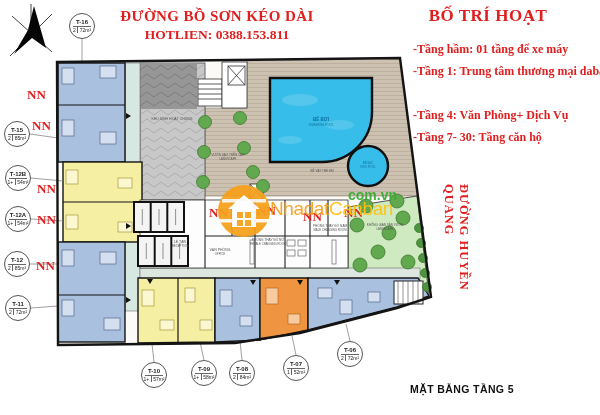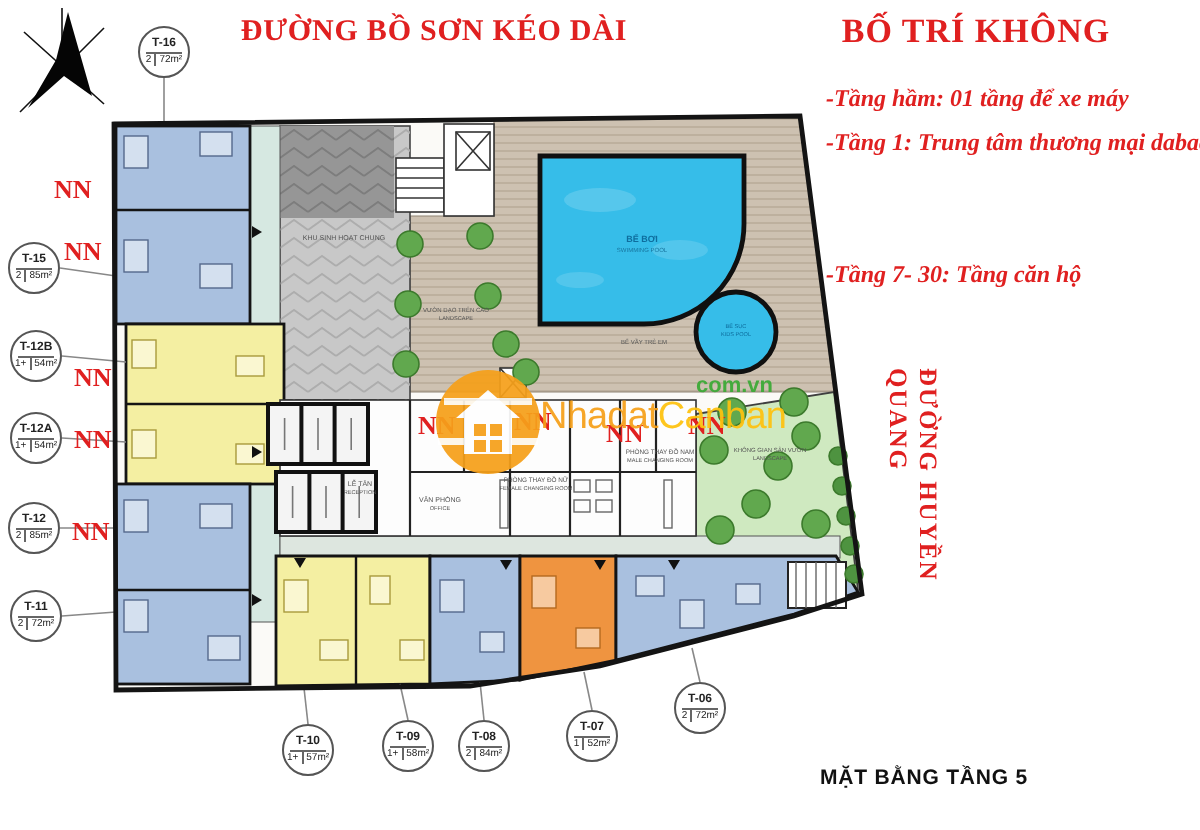--- a/index.html
+++ b/index.html
@@ -4,41 +4,41 @@
 <style>
   html,body{margin:0;padding:0;background:#fff;}
   .stage{position:relative;width:600px;height:415px;background:#fff;overflow:hidden;
          font-family:"Liberation Sans",sans-serif;}
   .redserif{font-family:"Liberation Serif",serif;color:var(--c-red);font-weight:bold;}
   .abs{position:absolute;}
   #plan-svg{position:absolute;left:0;top:0;z-index:1;}
   .title1{left:102px;top:8px;width:230px;text-align:center;font-size:15px;letter-spacing:.4px;z-index:2;}
   .title2{left:102px;top:27px;width:230px;text-align:center;font-size:13.5px;z-index:2;}
   .legend-title{left:408px;top:6px;width:160px;text-align:center;font-size:17px;letter-spacing:.5px;z-index:2;}
-  .legend-item{left:413px;font-size:12px;z-index:2;white-space:nowrap;font-style:italic;}
+  .legend-item{left:413px;font-size:12px;z-index:2;white-space:nowrap;}
   .street-right{left:441px;top:184px;height:150px;writing-mode:vertical-rl;
     font-size:12.5px;letter-spacing:1px;z-index:2;}
   .caption{left:366px;top:383px;font-size:10.5px;font-weight:bold;color:#111;
     letter-spacing:.4px;z-index:2;padding-left:44px;}
   .nn{position:absolute;font-family:"Liberation Serif",serif;color:var(--c-red);
     font-weight:bold;font-size:13px;z-index:3;line-height:13px;}
   .badge{position:absolute;width:26px;height:26px;border:1px solid #555;border-radius:50%;
     background:#fff;display:flex;flex-direction:column;align-items:center;justify-content:center;
     z-index:4;box-sizing:border-box;}
   .badge .bid{font-size:6px;font-weight:bold;line-height:7px;border-bottom:1px solid #666;
     width:78%;text-align:center;color:#222;}
   .badge .brow{display:flex;align-items:center;font-size:5px;line-height:7px;color:#222;}
   .badge .sep{width:0;height:6px;border-left:1px solid #666;margin:0 1.5px;}
   .wm{left:218px;top:182px;width:180px;height:58px;z-index:6;opacity:.93;}
   .wm-circle{position:absolute;left:0;top:3px;width:52px;height:52px;}
   .wm-text{position:absolute;left:52px;top:16px;font-size:19px;font-weight:normal;
     letter-spacing:-.4px;white-space:nowrap;}
   .wm-p1{color:var(--c-wmo);}
   .wm-p2{color:var(--c-wmy);}
-  .wm-dom{position:absolute;left:130px;top:5px;font-size:11px;font-weight:bold;color:var(--c-wmg);}
+  .wm-dom{position:absolute;left:130px;top:5px;font-size:14px;font-weight:bold;color:var(--c-wmg);}
   .compass{left:4px;top:2px;z-index:2;}
   text{font-family:"Liberation Sans",sans-serif;fill:#555;}
   .t28{font-size:2.8px;} .t3{font-size:3px;} .t32{font-size:3.2px;}
   .t35{font-size:3.5px;} .pool-t{fill:#0e6e9e;font-weight:bold;font-size:4.5px;}
   .pool-s{fill:#17759f;font-size:3px;}
 </style>
 </head>
 <body>
 
 <div class="stage">
@@ -246,23 +246,25 @@
   </svg>
 
   <svg class="abs compass" width="54" height="60" viewBox="0 0 54 60">
     <line x1="8" y1="14" x2="48" y2="50" stroke="#111" stroke-width=".8"></line>
     <line x1="48" y1="12" x2="6" y2="54" stroke="#111" stroke-width=".8"></line>
     <line x1="27" y1="2" x2="27" y2="26" stroke="#111" stroke-width=".8"></line>
     <polygon points="30,4 42,46 28,36 10,52 24,28" fill="#050505"></polygon>
   </svg>
 
   <div class="abs redserif title1">ĐƯỜNG BỒ SƠN KÉO DÀI</div>
-  <div class="abs redserif legend-title">BỐ TRÍ KHÔNG</div>
+  <div class="abs redserif title2">HOTLIEN: 0388.153.811</div>
+  <div class="abs redserif legend-title">BỐ TRÍ HOẠT</div>
   <div class="abs redserif legend-item" style="top:42px">-Tầng hầm: 01 tầng để xe máy</div>
   <div class="abs redserif legend-item" style="top:64px">-Tầng 1: Trung tâm thương mại dabaco</div>
+  <div class="abs redserif legend-item" style="top:108px">-Tầng 4: Văn Phòng+ Dịch Vụ</div>
   <div class="abs redserif legend-item" style="top:130px">-Tầng 7- 30: Tầng căn hộ</div>
   <div class="abs redserif street-right">ĐƯỜNG HUYỀN QUANG</div>
   <div class="abs caption">MẶT BẰNG TẦNG 5</div>
 
   <div class="abs wm">
     <svg class="wm-circle" width="52" height="52" viewBox="0 0 52 52">
       <circle cx="26" cy="26" r="26" fill="var(--c-wmo)"></circle>
       <rect x="4" y="14" width="44" height="3.5" fill="#fff" opacity=".9"></rect>
       <rect x="1" y="34" width="50" height="3.5" fill="#fff" opacity=".9"></rect>
       <path d="M26,10 L42,24 L38,24 L38,42 L14,42 L14,24 L10,24 Z" fill="#fff"></path>

